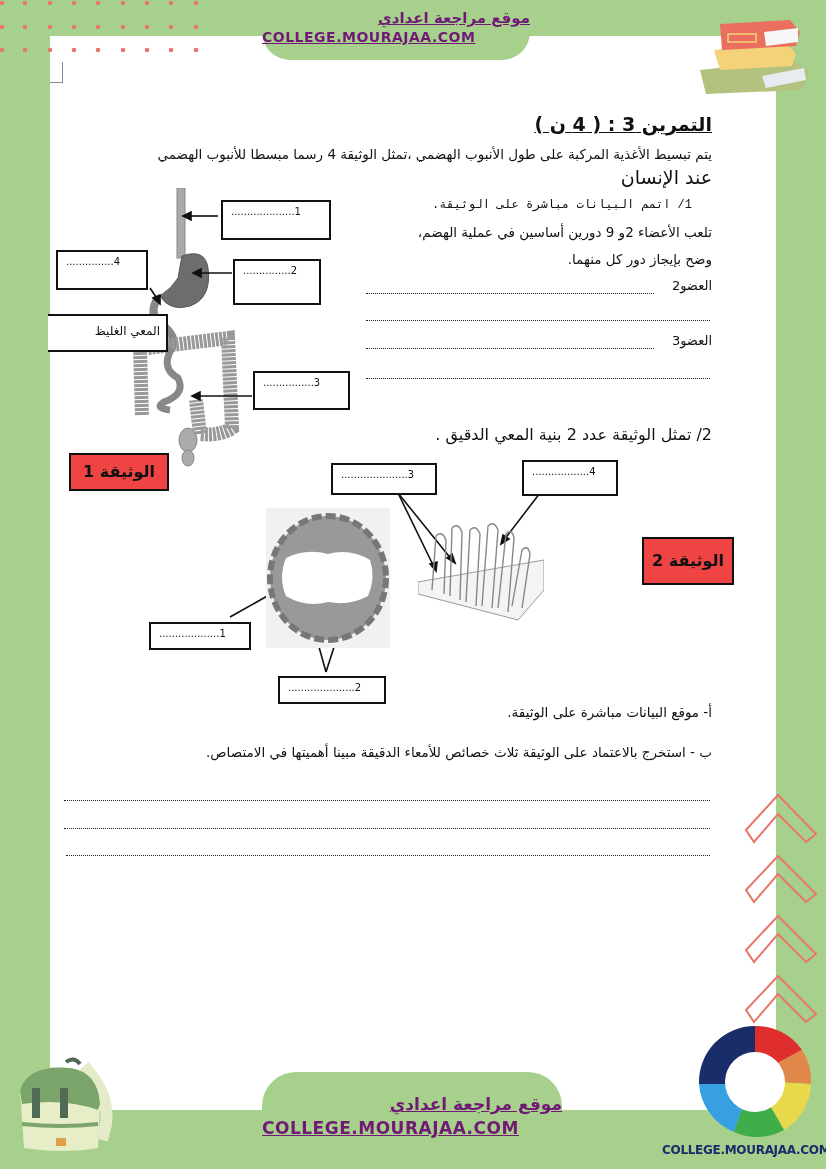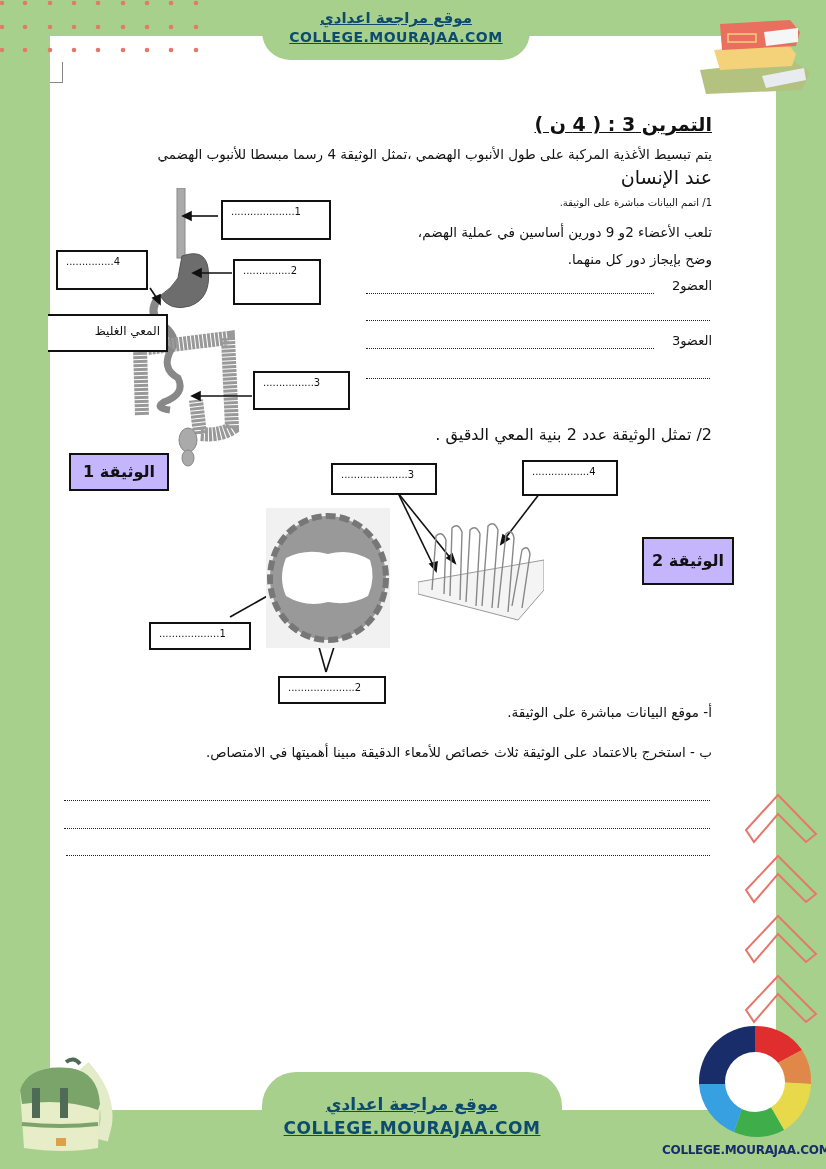--- a/index.html
+++ b/index.html
@@ -3,35 +3,35 @@
 <meta charset="utf-8">
 <style>
   html,body{margin:0;padding:0;}
   body{width:826px;height:1169px;position:relative;overflow:hidden;background:#fff;font-family:"DejaVu Sans",sans-serif;color:#111;}
   .green{background:#a8d08d;position:absolute;}
   #top-band{left:0;top:0;width:826px;height:36px;}
   #left-strip{left:0;top:0;width:50px;height:1169px;}
   #right-strip{left:776px;top:36px;width:50px;height:1133px;}
   #bottom-band{left:0;top:1110px;width:826px;height:59px;}
   .dots{position:absolute;left:0;top:0;width:210px;height:60px;}
-  .banner{position:absolute;background:#a8d08d;color:#0c4a6e;text-align:center;font-weight:bold;}
+  .banner{position:absolute;background:#a8d08d;color:#701a75;font-weight:bold;}
   #top-banner{left:262px;top:0;width:268px;height:60px;border-radius:0 0 28px 28px;}
   #bottom-banner{left:262px;top:1072px;width:300px;height:97px;border-radius:34px 34px 0 0;}
   .banner .ar{display:block;text-decoration:underline;direction:rtl;}
   .banner .en{display:block;text-decoration:underline;letter-spacing:0.5px;}
   #top-banner .ar{font-size:15px;margin-top:9px;}
   #top-banner .en{font-size:14px;margin-top:2px;}
   #bottom-banner .ar{font-size:17px;margin-top:22px;}
   #bottom-banner .en{font-size:17px;margin-top:4px;}
   .ar-text{direction:rtl;text-align:right;font-family:"DejaVu Sans",sans-serif;position:absolute;}
   .box{position:absolute;border:2px solid #111;background:#fff;font-size:10px;}
   .box .lbl{position:absolute;top:4px;left:8px;right:6px;white-space:nowrap;overflow:hidden;}
   .dotline{position:absolute;border-bottom:1.5px dotted #222;height:0;}
   .page-corner{position:absolute;left:50px;top:62px;width:12px;height:20px;border-right:1px solid #888;border-bottom:1px solid #888;}
-  .doc-label{position:absolute;border:2px solid #111;background:#c4b5fd;font-weight:bold;font-size:16px;text-align:center;direction:rtl;}
+  .doc-label{position:absolute;border:2px solid #111;background:#ef4444;font-weight:bold;font-size:16px;text-align:center;direction:rtl;}
 </style>
 </head>
 <body>
 
 <div class="green" id="top-band"></div>
 <div class="green" id="left-strip"></div>
 <div class="green" id="right-strip"></div>
 <div class="green" id="bottom-band"></div>
 
 <svg class="dots" viewBox="0 0 210 60">
@@ -79,21 +79,21 @@
   <path d="M72 22 L106 18 L106 32 L74 36 Z" fill="#f4f6f8"></path>
   <rect x="36" y="24" width="28" height="8" fill="none" stroke="#f3d27a" stroke-width="1.5"></rect>
 </svg>
 
 <div class="page-corner"></div>
 
 <div class="ar-text" style="left:380px;top:113px;width:332px;font-size:19px;font-weight:bold;text-decoration:underline;">التمرين 3 : ( 4  ن )</div>
 <div class="ar-text" style="left:62px;top:146px;width:650px;font-size:13.5px;white-space:nowrap;">يتم تبسيط الأغذية المركبة على طول الأنبوب الهضمي ،تمثل الوثيقة 4 رسما مبسطا للأنبوب الهضمي</div>
 <div class="ar-text" style="left:500px;top:166px;width:212px;font-size:19px;">عند الإنسان</div>
 
-<div class="ar-text" style="left:360px;top:197px;width:352px;font-size:10px;">1/ اتمم البيانات مباشرة على الوثيقة.</div>
+<div class="ar-text" style="left:340px;top:197px;width:352px;font-size:12px;font-family:Liberation Mono, monospace;">1/ اتمم البيانات مباشرة على الوثيقة.</div>
 <div class="ar-text" style="left:360px;top:224px;width:352px;font-size:13.5px;">تلعب الأعضاء 2و 9 دورين أساسين في عملية الهضم،</div>
 <div class="ar-text" style="left:360px;top:251px;width:352px;font-size:13.5px;">وضح بإيجاز دور كل منهما.</div>
 
 <div class="ar-text" style="left:650px;top:278px;width:62px;font-size:13px;">العضو2</div>
 <div class="dotline" style="left:366px;top:293px;width:288px;"></div>
 <div class="dotline" style="left:366px;top:320px;width:344px;"></div>
 <div class="ar-text" style="left:650px;top:333px;width:62px;font-size:13px;">العضو3</div>
 <div class="dotline" style="left:366px;top:348px;width:288px;"></div>
 <div class="dotline" style="left:366px;top:378px;width:344px;"></div>
 

